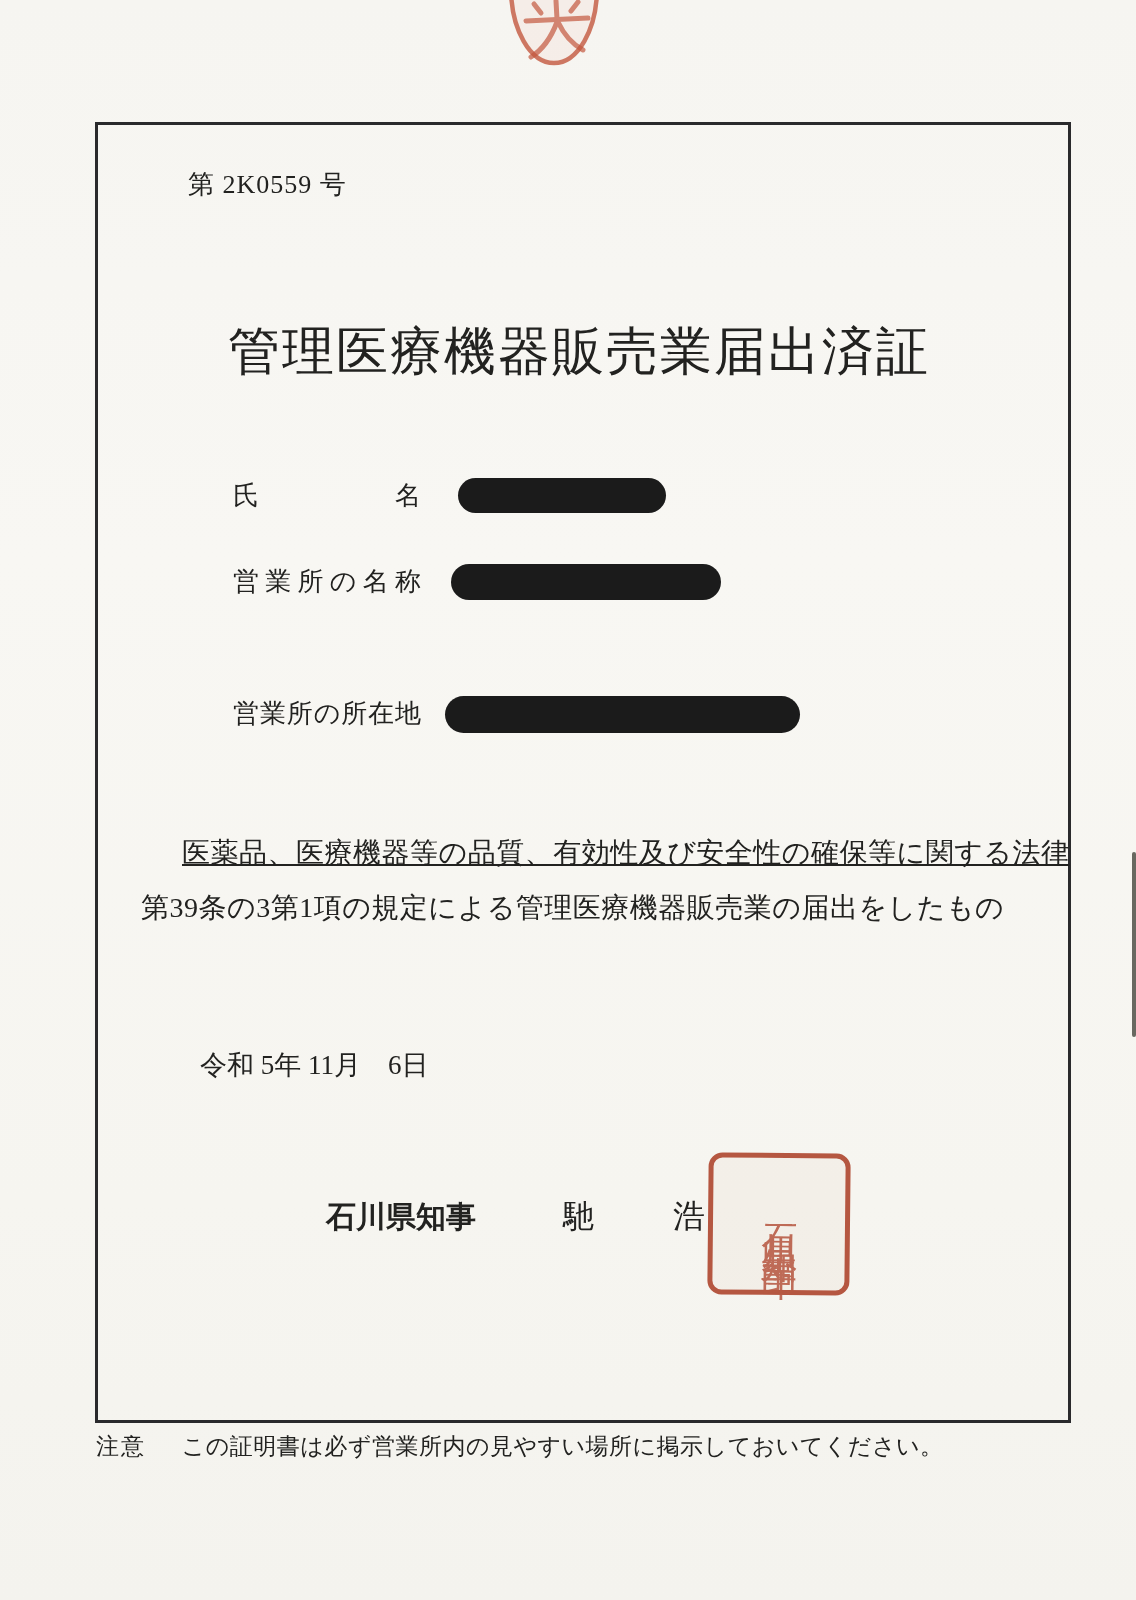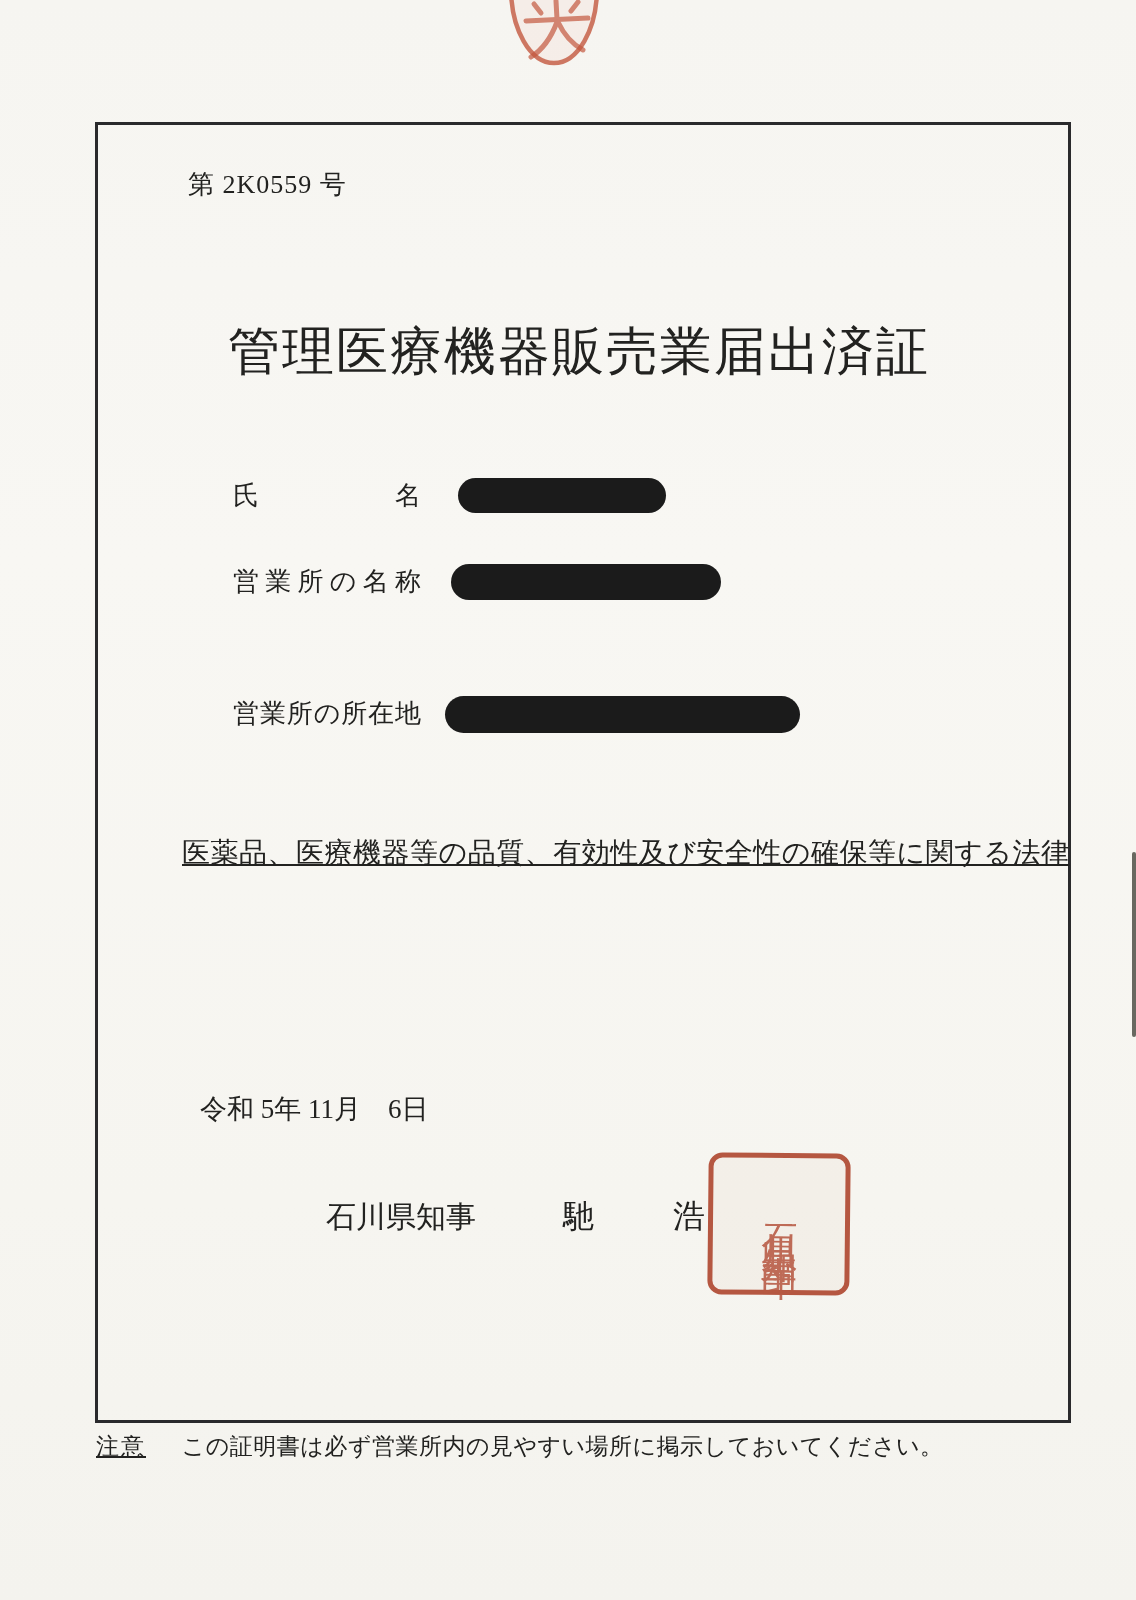--- a/index.html
+++ b/index.html
@@ -102,34 +102,34 @@
     font-size: 28px;
     line-height: 55px;
     letter-spacing: 0.5px;
   }
   .body-line { white-space: nowrap; }
   .body-line.indent { text-indent: 41px; text-decoration: underline; }
 
   .issue-date {
     position: absolute;
     left: 102px;
-    top: 966px;
+    top: 922px;
     font-size: 27px;
     white-space: nowrap;
   }
 
   .sig-row {
     position: absolute;
     left: 0;
     top: 1068px;
     width: 100%;
     height: 44px;
     font-size: 30px;
   }
-  .sig-title   { position: absolute; left: 228px; top: 4px; letter-spacing: 0; white-space: nowrap; }
+  .sig-title   { position: absolute; left: 228px; top: 4px; letter-spacing: 0; white-space: nowrap; font-weight: bold; }
   .sig-surname { position: absolute; left: 465px; top: 2px; font-size: 32px; }
   .sig-given   { position: absolute; left: 575px; top: 2px; font-size: 32px; }
 
   
   .gov-seal {
     position: absolute;
     left: 610px;
     top: 1028px;
     width: 142px;
     height: 142px;
@@ -154,21 +154,21 @@
 
   
   .note {
     position: absolute;
     left: 96px;
     top: 1431px;
     width: 980px;
     font-size: 23px;
     white-space: nowrap;
   }
-  .note-label { letter-spacing: 2px; text-decoration: underline; }
+  .note-label { letter-spacing: 2px; }
   .note-text  { margin-left: 30px; letter-spacing: 0.5px; }
 
   
   .edge-artifact {
     position: absolute;
     right: 0;
     top: 852px;
     width: 4px;
     height: 185px;
     background: linear-gradient(180deg, #6a695e, #45453c 30%, #50504-6 80%, #6a695e);
@@ -228,20 +228,21 @@
           <span>の</span>
           <span>所</span>
           <span>在</span>
           <span>地</span>
         </div>
       <div class="redaction-bar bar-3"></div>
     </div>
 
     <div class="body-text">
       <div class="body-line indent">医薬品、医療機器等の品質、有効性及び安全性の確保等に関する法律</div>
+      <div class="body-line">第39条の3第1項の規定による管理医療機器販売業の届出をしたもの</div>
     </div>
 
     <div class="issue-date">令和 5年 11月　6日</div>
 
     <div class="sig-row">
       <span class="sig-title">石川県知事</span>
       <span class="sig-surname">馳</span>
       <span class="sig-given">浩</span>
     </div>
 

